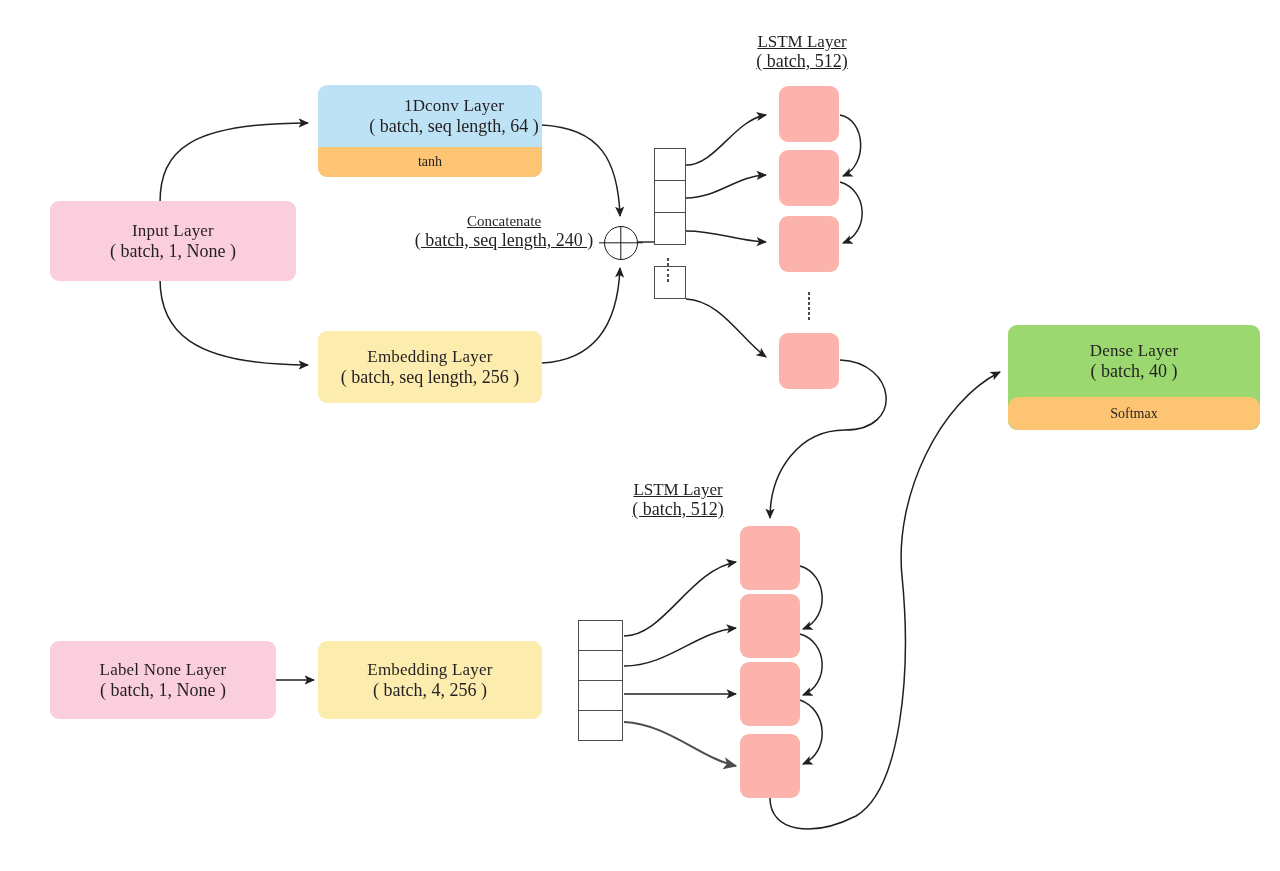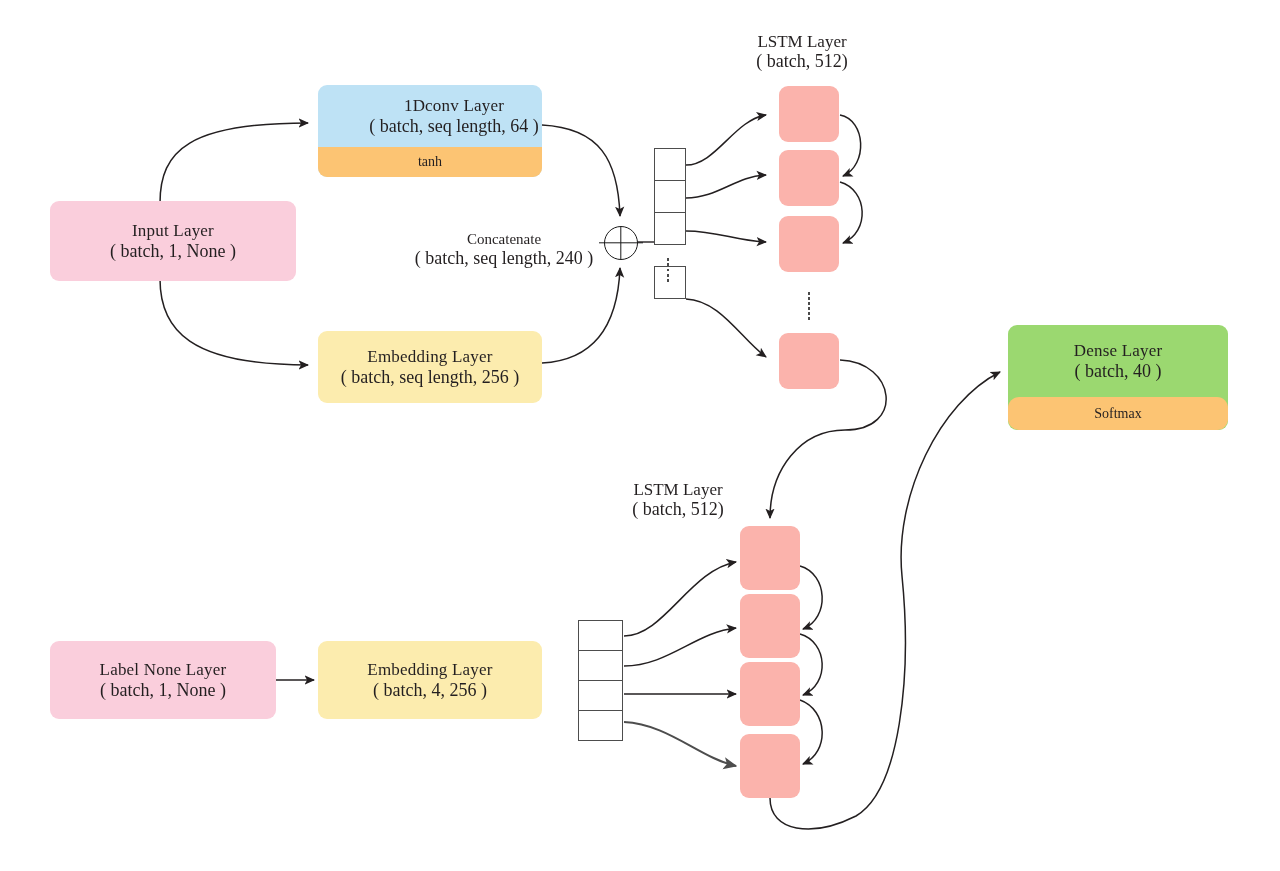--- a/index.html
+++ b/index.html
@@ -20,21 +20,21 @@
     flex:1;display:flex;flex-direction:column;align-items:center;justify-content:center;
     text-align:center;line-height:1.12;
   }
   .layer .title{font-size:17px;letter-spacing:.2px;}
   .layer .shape{font-size:18px;margin-top:1px;}
   .layer .act{
     text-align:center;font-size:14px;display:flex;align-items:center;justify-content:center;
   }
 
   
-  .caption{position:absolute;text-align:center;line-height:1.14;}
+  .caption{position:absolute;text-align:center;line-height:1.14;text-decoration:underline;}
   .caption .title{font-size:17px;}
   .caption .shape{font-size:18px;}
 
   
   .tokstack{position:absolute;}
   .tok{box-sizing:border-box;background:#ffffff;border:1.4px solid #4d4d4d;}
 
   
   .cell{position:absolute;border-radius:9px;background:#fbb3ac;}
 
@@ -117,21 +117,21 @@
   </div>
 
   <div class="layer" style="left:318px;top:331px;width:224px;height:72px;background:#fcecae;">
     <div class="body">
       <div class="title">Embedding Layer</div>
       <div class="shape">( batch, seq length, 256 )</div>
     </div>
   </div>
 
   <div class="caption" style="left:396px;top:213px;width:216px;text-align:center;">
-    <div class="title" style="font-size:15px;margin-top:18px;">Concatenate</div>
+    <div class="title" style="font-size:15px;">Concatenate</div>
     <div class="shape">( batch, seq length, 240 )</div>
   </div>
   <div class="concat" style="left:604px;top:226px;width:32px;height:32px;"></div>
 
   <div class="tokstack" style="left:654px;top:148px;width:32px;height:151px;">
     <div class="tok" style="position:absolute;left:0;top:0;width:32px;height:33px;"></div>
     <div class="tok" style="position:absolute;left:0;top:32px;width:32px;height:33px;"></div>
     <div class="tok" style="position:absolute;left:0;top:64px;width:32px;height:33px;"></div>
     <div class="tok" style="position:absolute;left:0;top:118px;width:32px;height:33px;"></div>
   </div>
@@ -154,21 +154,21 @@
   <div class="vdots" style="left:807px;top:292px;width:4px;height:28px;">
     <i></i>
       <i></i>
       <i></i>
       <i></i>
       <i></i>
       <i></i>
   </div>
   <div class="cell" style="left:779px;top:333px;width:60px;height:56px;"></div>
 
-  <div class="layer" style="left:1008px;top:325px;width:220px;height:105px;background:#9bd870;">
+  <div class="layer" style="left:1008px;top:325px;width:252px;height:105px;background:#9bd870;">
     <div class="body" style="height:72px;flex:none;">
       <div class="title">Dense Layer</div>
       <div class="shape">( batch, 40 )</div>
     </div>
     <div class="act" style="height:33px;background:#fcc473;border-radius:11px;">Softmax</div>
   </div>
 
   <div class="layer" style="left:50px;top:641px;width:226px;height:78px;background:#facedc;">
     <div class="body">
       <div class="title">Label None Layer</div>

